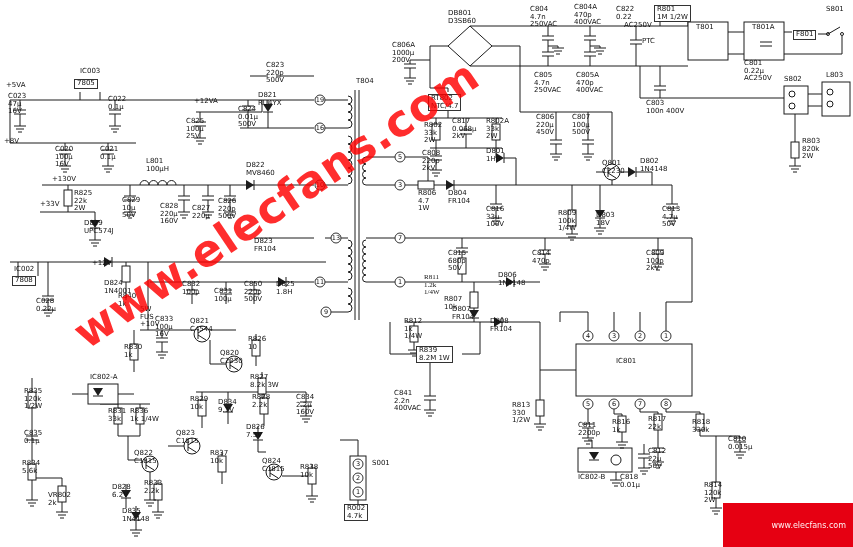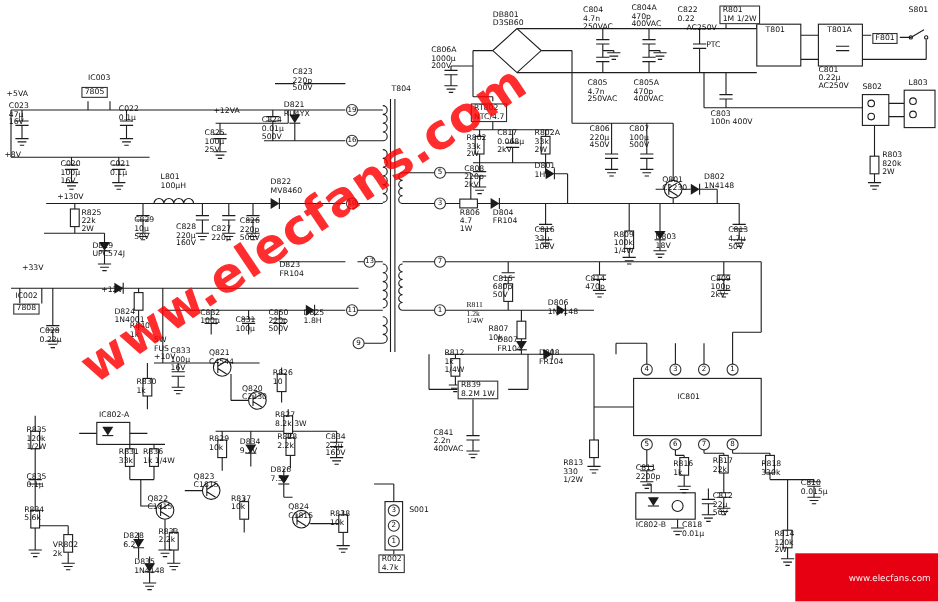--- a/index.html
+++ b/index.html
@@ -272,21 +272,21 @@
         <div>0.1μ</div>
       </div>
       <div class="comp" style="left: 52px; top: 176px;">
         <div>+130V</div>
       </div>
       <div class="comp" style="left: 74px; top: 190px;">
         <div>R825</div>
         <div>22k</div>
         <div>2W</div>
       </div>
-      <div class="comp" style="left: 20px; top: 201px; margin-top: 39px;">
+      <div class="comp" style="left: 40px; top: 201px;">
         <div>+33V</div>
       </div>
       <div class="comp" style="left: 84px; top: 220px;">
         <div>D829</div>
         <div>UPC574J</div>
       </div>
       <div class="comp" style="left: 122px; top: 197px;">
         <div>C829</div>
         <div>10μ</div>
         <div>50V</div>
@@ -692,21 +692,21 @@
         <div>8.2M 1W</div>
       </div>
       <div class="comp" style="left: 394px; top: 390px;">
         <div>C841</div>
         <div>2.2n</div>
         <div>400VAC</div>
       </div>
       <div class="comp" style="left: 616px; top: 358px;">
         <div>IC801</div>
       </div>
-      <div class="comp" style="left: 512px; top: 418px;">
+      <div class="comp" style="left: 512px; top: 402px;">
         <div>R813</div>
         <div>330</div>
         <div>1/2W</div>
       </div>
       <div class="comp" style="left: 578px; top: 422px;">
         <div>C811</div>
         <div>2200p</div>
       </div>
       <div class="comp" style="left: 612px; top: 419px;">
         <div>R816</div>

